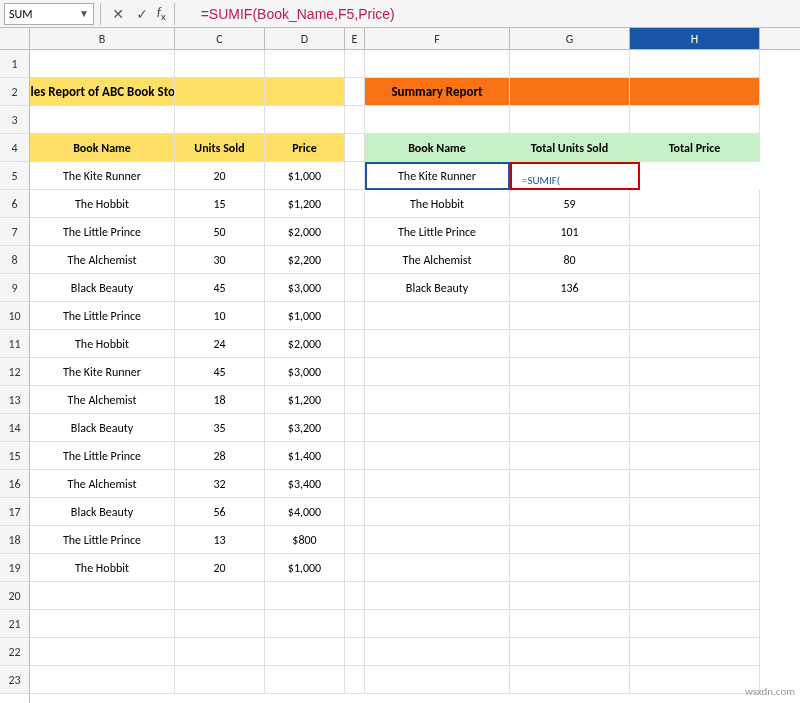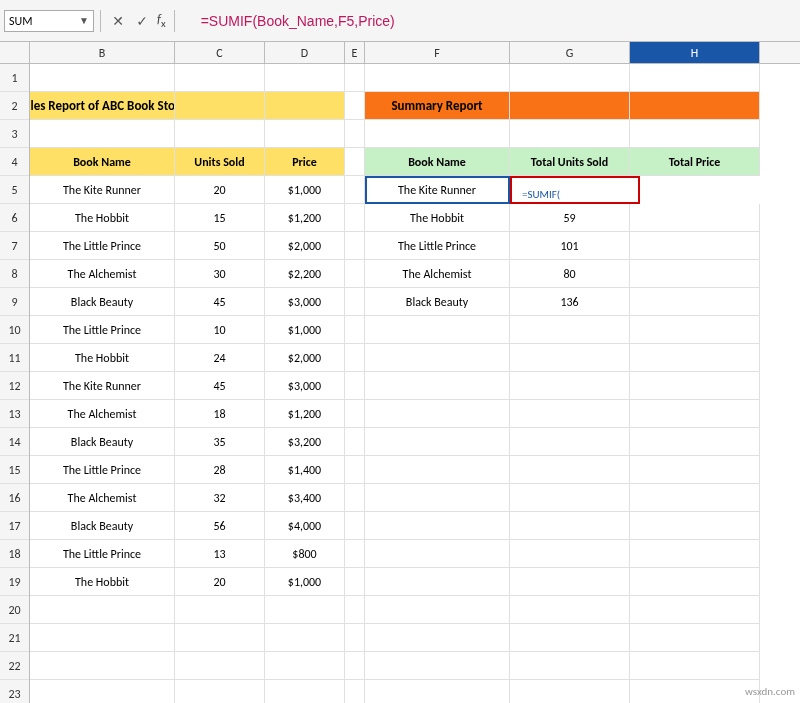--- a/index.html
+++ b/index.html
@@ -9,21 +9,21 @@
       background: #fff;
       width: 800px;
       height: 703px;
       overflow: hidden;
     }
 
     
     .formula-bar {
       display: flex;
       align-items: center;
-      height: 42px;
+      height: 28px;
       border-bottom: 1px solid #bbb;
       background: #f5f5f5;
       padding: 0 4px;
       gap: 2px;
     }
     .name-box {
       width: 90px;
       height: 22px;
       border: 1px solid #aaa;
       background: #fff;

